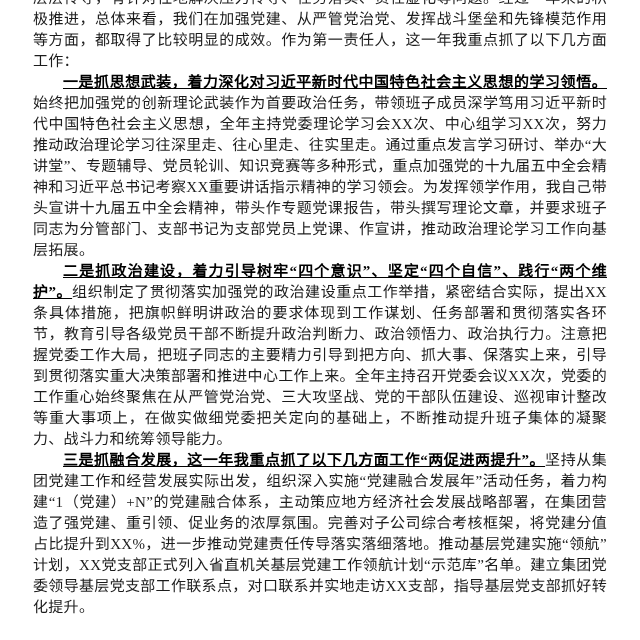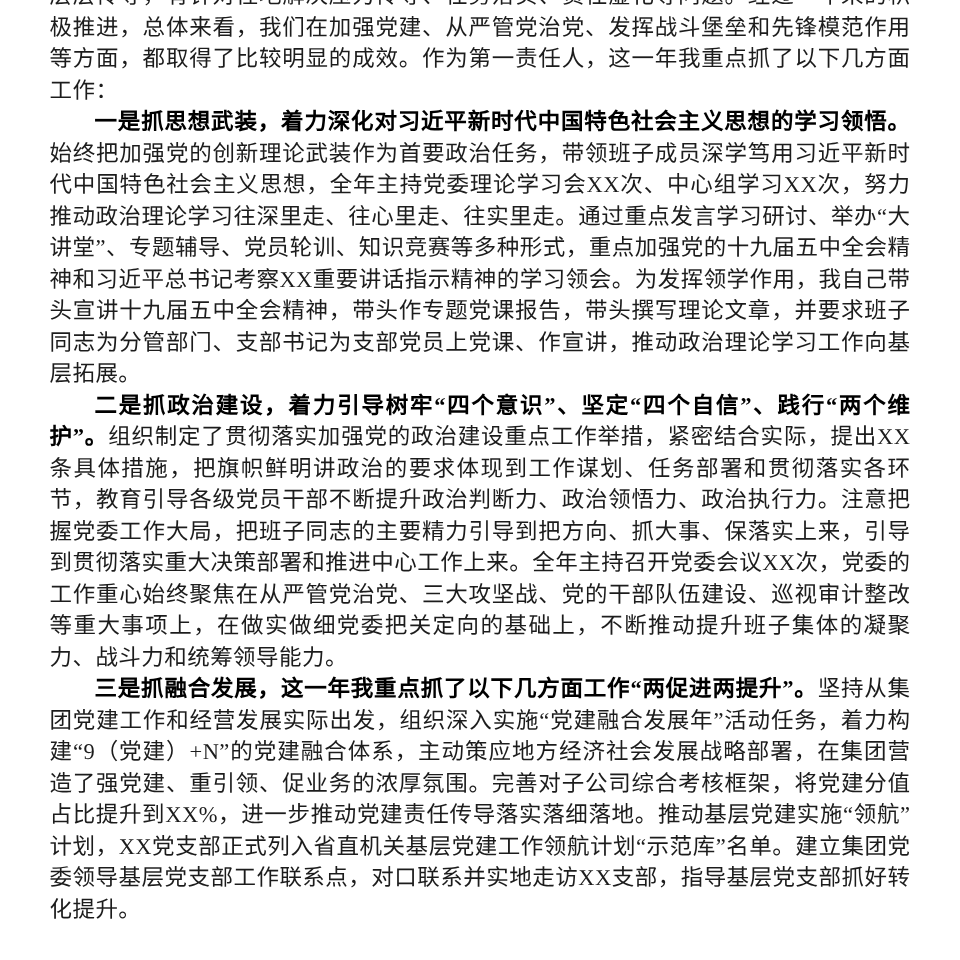--- a/index.html
+++ b/index.html
@@ -30,30 +30,31 @@
   }
   .para.indent {
     text-indent: 2em;
   }
   .run {
     font-weight: normal;
   }
   .run.bold {
     font-weight: bold;
     color: #000000;
+    text-decoration: underline;
   }
   .page-gap {
     width: 100%;
     background: #ffffff;
   }
 </style>
 </head>
 <body>
 
 <div class="page">
   <div class="doc-body">
       <p class="para"><span class="run">层层传导，有针对性地解决压力传导、任务落实、责任虚化等问题。经过一年来的积极推进，总体来看，我们在加强党建、从严管党治党、发挥战斗堡垒和先锋模范作用等方面，都取得了比较明显的成效。作为第一责任人，这一年我重点抓了以下几方面工作：</span></p>
       <p class="para indent"><span class="run bold">一是抓思想武装，着力深化对习近平新时代中国特色社会主义思想的学习领悟。</span><span class="run">始终把加强党的创新理论武装作为首要政治任务，带领班子成员深学笃用习近平新时代中国特色社会主义思想，全年主持党委理论学习会XX次、中心组学习XX次，努力推动政治理论学习往深里走、往心里走、往实里走。通过重点发言学习研讨、举办“大讲堂”、专题辅导、党员轮训、知识竞赛等多种形式，重点加强党的十九届五中全会精神和习近平总书记考察XX重要讲话指示精神的学习领会。为发挥领学作用，我自己带头宣讲十九届五中全会精神，带头作专题党课报告，带头撰写理论文章，并要求班子同志为分管部门、支部书记为支部党员上党课、作宣讲，推动政治理论学习工作向基层拓展。</span></p>
       <p class="para indent"><span class="run bold">二是抓政治建设，着力引导树牢“四个意识”、坚定“四个自信”、践行“两个维护”。</span><span class="run">组织制定了贯彻落实加强党的政治建设重点工作举措，紧密结合实际，提出XX条具体措施，把旗帜鲜明讲政治的要求体现到工作谋划、任务部署和贯彻落实各环节，教育引导各级党员干部不断提升政治判断力、政治领悟力、政治执行力。注意把握党委工作大局，把班子同志的主要精力引导到把方向、抓大事、保落实上来，引导到贯彻落实重大决策部署和推进中心工作上来。全年主持召开党委会议XX次，党委的工作重心始终聚焦在从严管党治党、三大攻坚战、党的干部队伍建设、巡视审计整改等重大事项上，在做实做细党委把关定向的基础上，不断推动提升班子集体的凝聚力、战斗力和统筹领导能力。</span></p>
-      <p class="para indent"><span class="run bold">三是抓融合发展，这一年我重点抓了以下几方面工作“两促进两提升”。</span><span class="run">坚持从集团党建工作和经营发展实际出发，组织深入实施“党建融合发展年”活动任务，着力构建“9（党建）+N”的党建融合体系，主动策应地方经济社会发展战略部署，在集团营造了强党建、重引领、促业务的浓厚氛围。完善对子公司综合考核框架，将党建分值占比提升到XX%，进一步推动党建责任传导落实落细落地。推动基层党建实施“领航”计划，XX党支部正式列入省直机关基层党建工作领航计划“示范库”名单。建立集团党委领导基层党支部工作联系点，对口联系并实地走访XX支部，指导基层党支部抓好转化提升。</span></p>
+      <p class="para indent"><span class="run bold">三是抓融合发展，这一年我重点抓了以下几方面工作“两促进两提升”。</span><span class="run">坚持从集团党建工作和经营发展实际出发，组织深入实施“党建融合发展年”活动任务，着力构建“1（党建）+N”的党建融合体系，主动策应地方经济社会发展战略部署，在集团营造了强党建、重引领、促业务的浓厚氛围。完善对子公司综合考核框架，将党建分值占比提升到XX%，进一步推动党建责任传导落实落细落地。推动基层党建实施“领航”计划，XX党支部正式列入省直机关基层党建工作领航计划“示范库”名单。建立集团党委领导基层党支部工作联系点，对口联系并实地走访XX支部，指导基层党支部抓好转化提升。</span></p>
       <div class="page-gap" style="height: 66px;"></div>
     </div>
 </div>
 
 </body></html>

